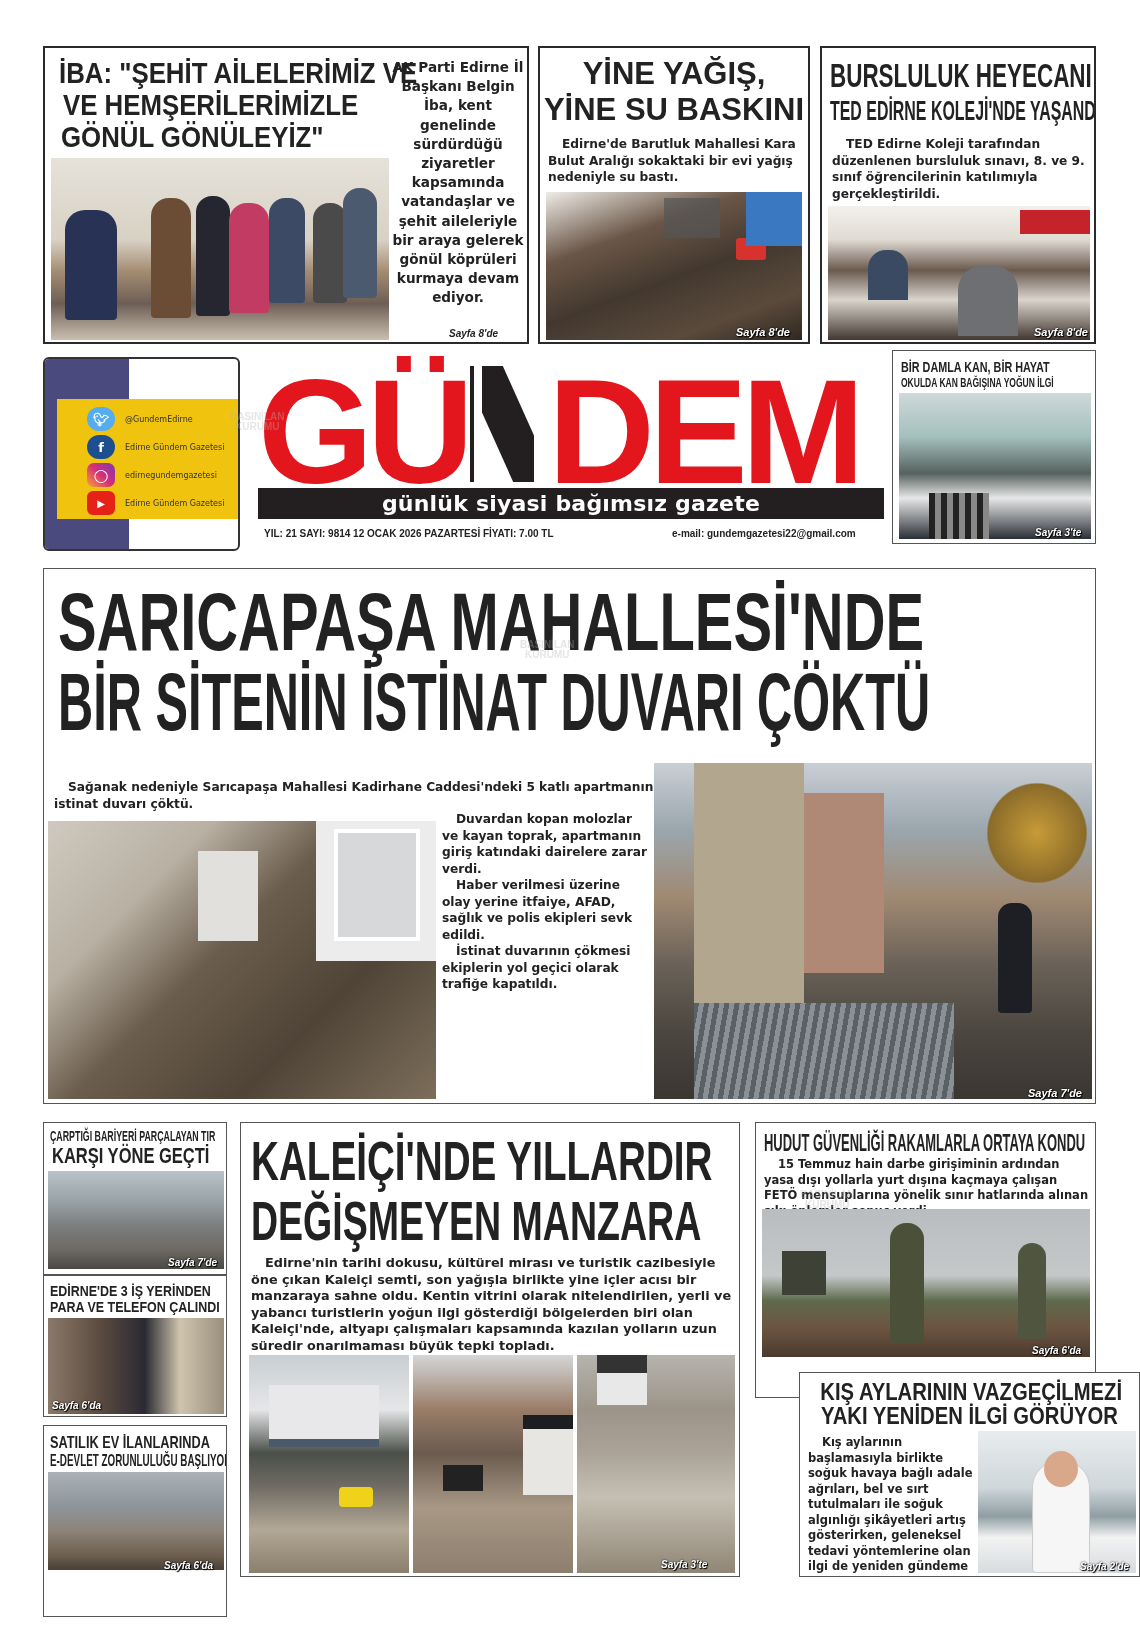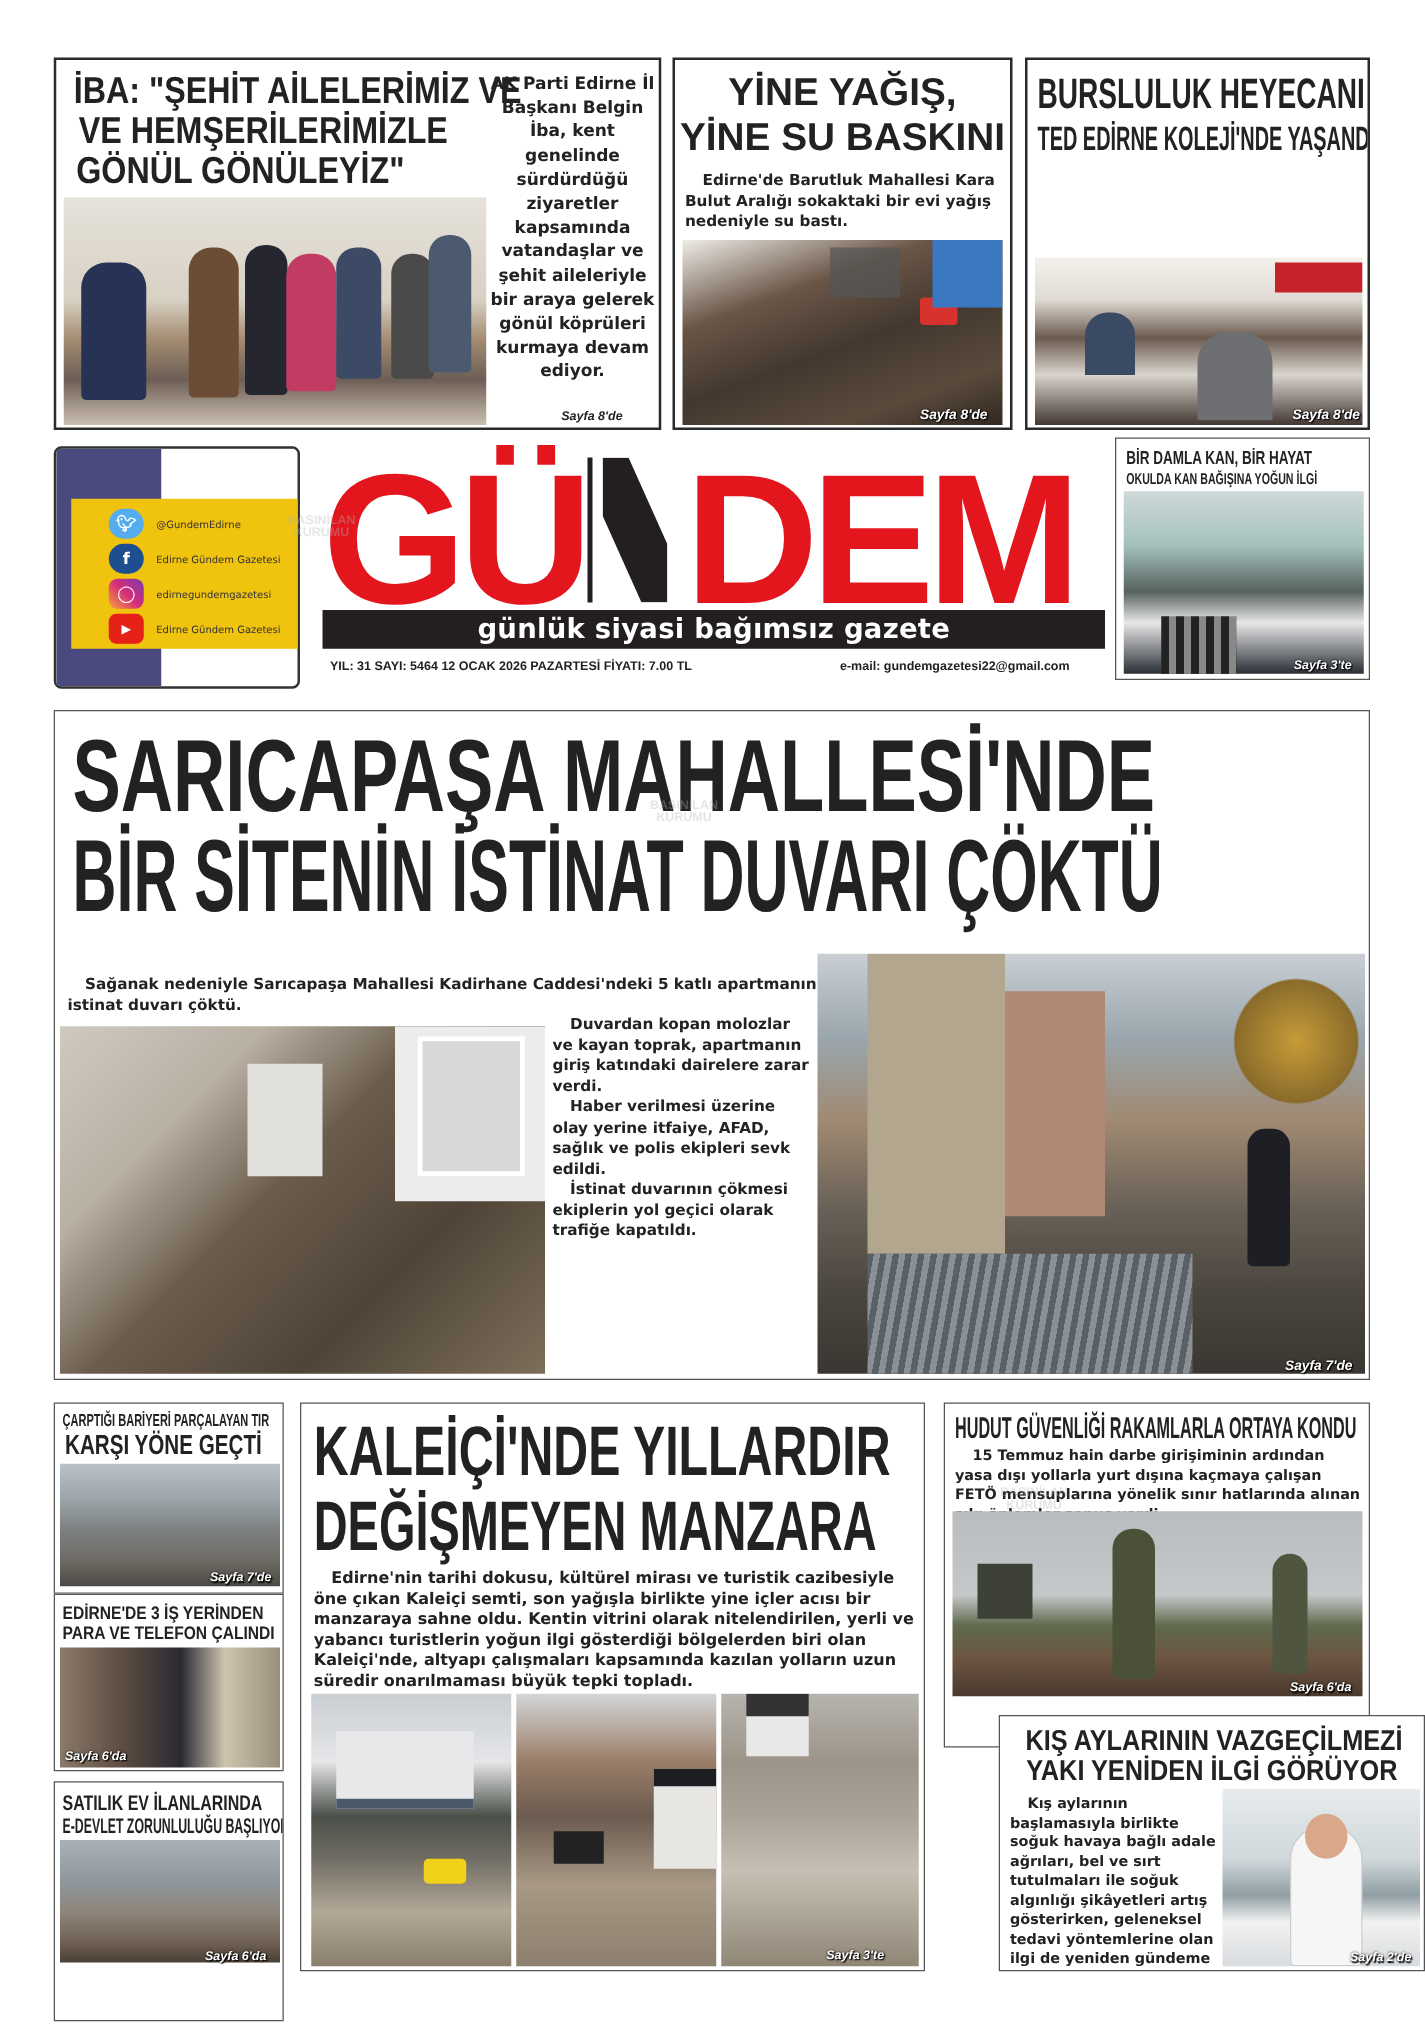--- a/index.html
+++ b/index.html
@@ -59,20 +59,23 @@
     <div style="position:absolute; left:118px; top:6px; width:56px; height:40px; background:#555; opacity:0.7;"></div>
     <div style="position:absolute; left:190px; top:46px; width:30px; height:22px; background:#d8322f; border-radius:3px;"></div>
     <div style="position:absolute; left:200px; top:0; width:56px; height:54px; background:#3a78c2;"></div>
   </div>
   <div class="page-ref" style="left:196px; top:278px;">Sayfa 8'de</div>
 </div>
 
 <div class="box" style="left:820px; top:46px; width:276px; height:298px;">
   <div class="headline" style="left:8px; top:10px; font-size:34px; transform:scaleX(0.66); transform-origin:left top;">BURSLULUK HEYECANI</div>
   <div class="headline" style="left:8px; top:50px; font-size:27px; transform:scaleX(0.59); transform-origin:left top;">TED EDİRNE KOLEJİ'NDE YAŞANDI</div>
+  <div class="body-text" style="left:10px; top:88px; width:260px;">
+      <p>TED Edirne Koleji tarafından düzenlenen bursluluk sınavı, 8. ve 9. sınıf öğrencilerinin katılımıyla gerçekleştirildi.</p>
+    </div>
   <div class="photo" style="left:6px; top:158px; width:262px; height:134px; background:linear-gradient(180deg,#f4f1ec 0%,#e0dbd3 25%,#6b5a50 48%,#d9d4cc 70%,#433732 100%);">
     <div style="position:absolute; right:0; top:4px; width:70px; height:24px; background:#c4232a;"></div>
     <div style="position:absolute; left:130px; top:60px; width:60px; height:70px; background:#6d6f73; border-radius:24px 24px 0 0;"></div>
     <div style="position:absolute; left:40px; top:44px; width:40px; height:50px; background:#3b4a63; border-radius:18px 18px 0 0;"></div>
   </div>
   <div class="page-ref" style="left:212px; top:278px;">Sayfa 8'de</div>
 </div>
 
 <div class="social">
   <div class="purple"></div>
@@ -96,21 +99,21 @@
 </div>
 
 <div>
   <div class="logo-letters" style="left:258px; top:358px; font-size:148px;">GÜ</div>
   <div style="position:absolute; left:470px; top:366px; width:64px; height:116px; border-left:4px solid #231f20;">
     <div style="position:absolute; left:8px; top:0; width:52px; height:116px; background:#231f20; clip-path:polygon(0 0,40% 0,100% 60%,100% 100%,60% 100%,0 40%);"></div>
   </div>
   <div class="logo-letters" style="left:548px; top:358px; font-size:148px;">DEM</div>
 </div>
 <div class="tagline-bar">günlük siyasi  bağımsız gazete</div>
-<div class="info-strip" style="left:264px;">YIL: 31  SAYI: 5464  12 OCAK 2026 PAZARTESİ   FİYATI: 7.00  TL</div>
+<div class="info-strip" style="left:264px;">YIL: 21  SAYI: 9814  12 OCAK 2026 PAZARTESİ   FİYATI: 7.00  TL</div>
 <div class="info-strip" style="left:672px;">e-mail: gundemgazetesi22@gmail.com</div>
 
 <div class="box thin" style="left:892px; top:350px; width:204px; height:194px;">
   <div class="headline" style="left:8px; top:8px; font-size:15px; transform:scaleX(0.72); transform-origin:left top;">BİR DAMLA KAN, BİR HAYAT</div>
   <div class="headline" style="left:8px; top:26px; font-size:12.5px; transform:scaleX(0.68); transform-origin:left top;">OKULDA KAN BAĞIŞINA YOĞUN İLGİ</div>
   <div class="photo" style="left:6px; top:42px; width:192px; height:146px; background:linear-gradient(180deg,#cfd9d9 0%,#a3c0bd 30%,#57625f 55%,#e7e7e7 72%,#2a2f36 100%);">
     <div style="position:absolute; left:30px; top:100px; width:60px; height:50px; background:repeating-linear-gradient(90deg,#222 0 6px,#888 6px 12px);"></div>
   </div>
   <div class="page-ref" style="left:142px; top:176px; font-size:10px;">Sayfa 3'te</div>
 </div>

